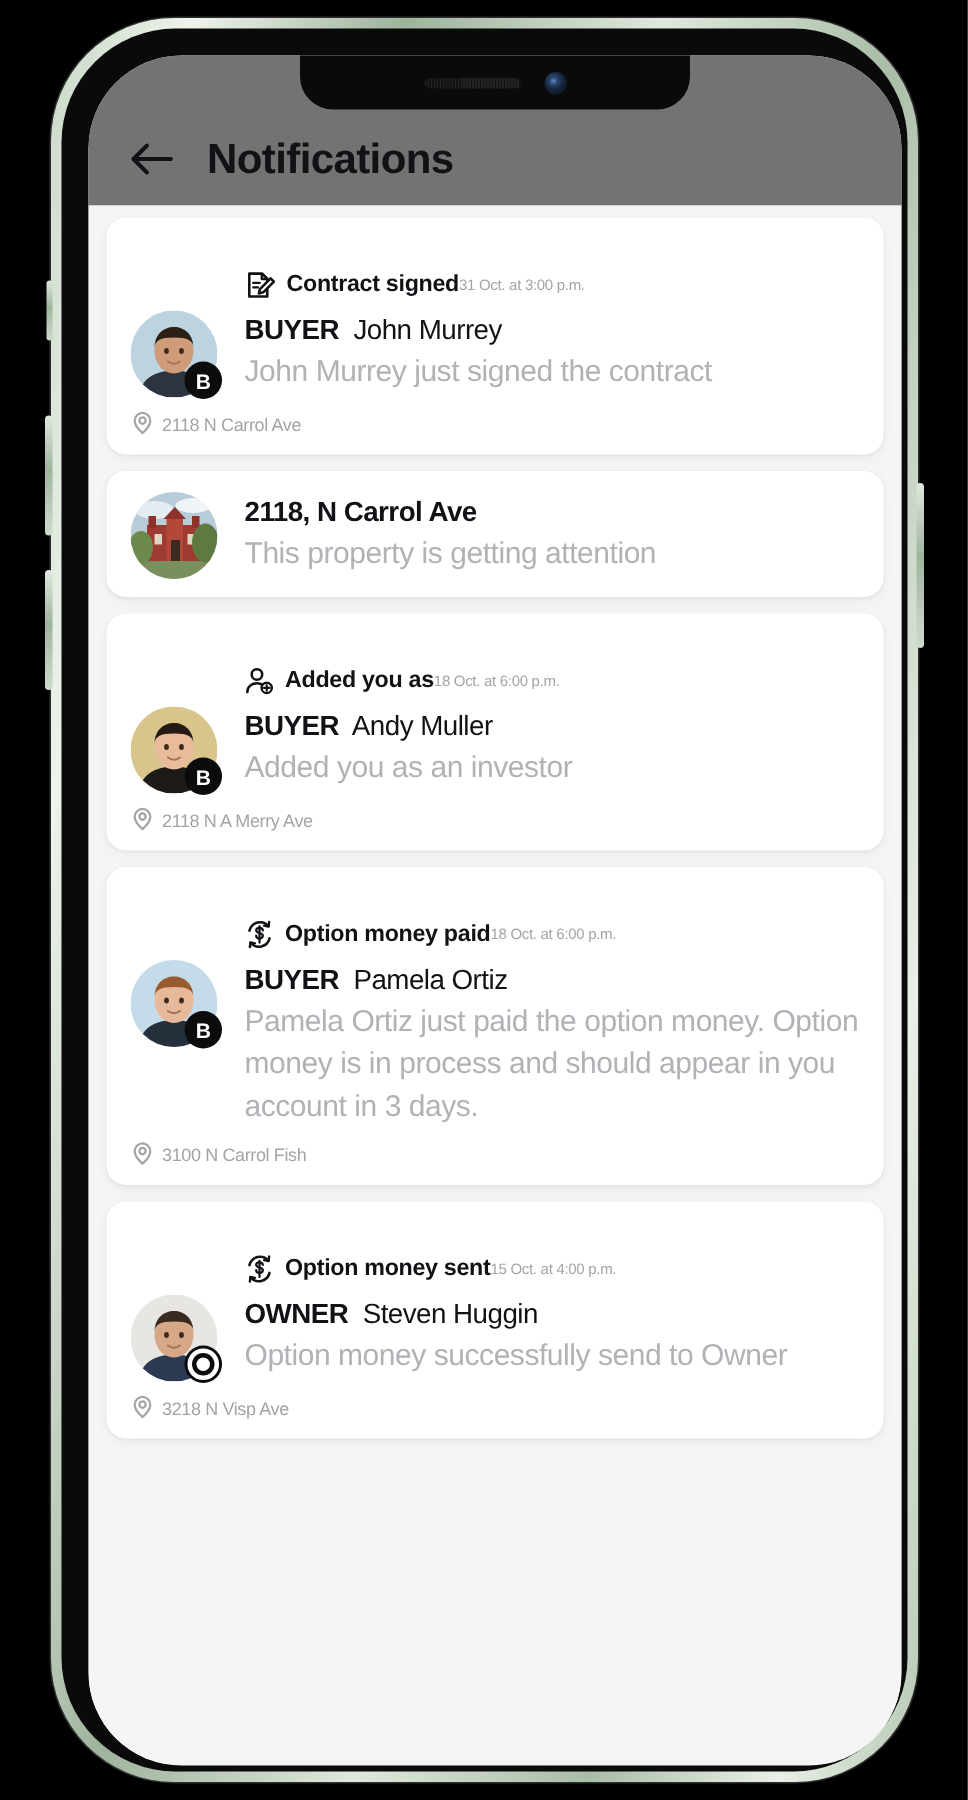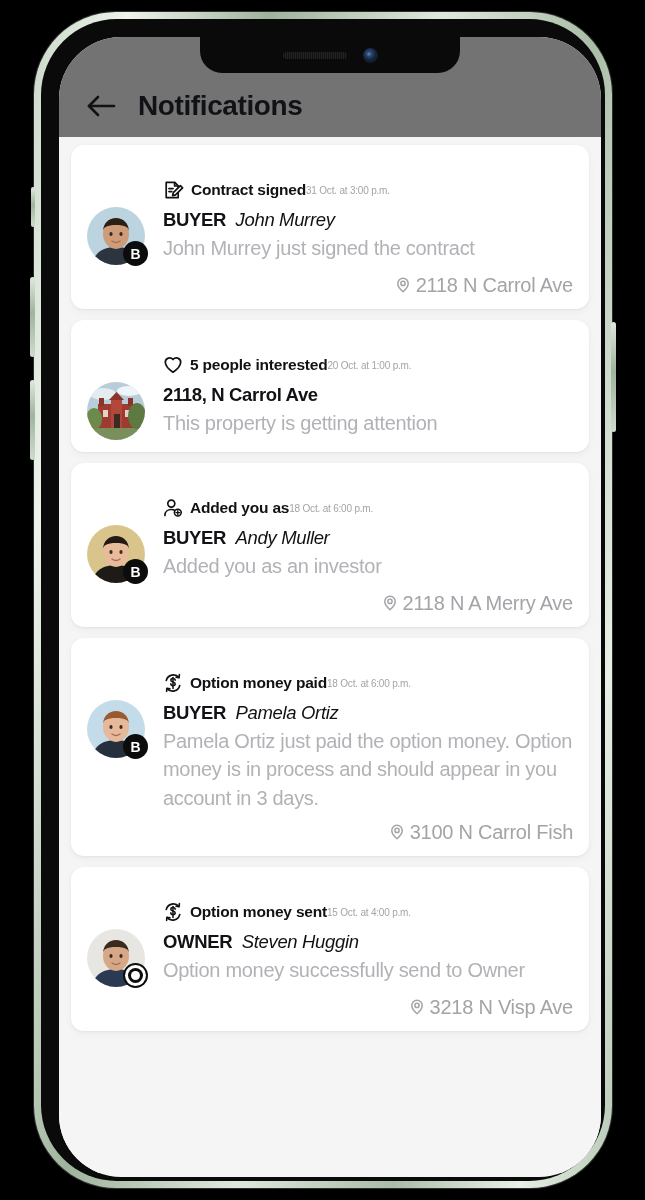--- a/index.html
+++ b/index.html
@@ -197,35 +197,34 @@
   .card-text { flex: 1 1 auto; min-width: 0; padding-top: 2px; }
 
   .name-line {
     font-size: 18.5px;
     color: #111215;
     letter-spacing: -0.35px;
     margin-bottom: 3px;
     white-space: nowrap;
   }
   .role-label { font-weight: bold; }
-  .person-name { font-weight: normal; font-style: italic; }
+  .person-name { font-weight: normal; }
 
   .card-message {
     font-size: 20px;
     color: #b0b2b6;
     letter-spacing: -0.3px;
     line-height: 1.42;
   }
 
   .card-location {
     display: flex;
     align-items: center;
-    justify-content: flex-end;
     gap: 5px;
-    font-size: 20px;
+    font-size: 12px;
     color: #a2a4a8;
     letter-spacing: -0.25px;
     margin-top: 9px;
   }
 
   .icon-svg { display: block; }
 </style>
 </head>
 <body>
 
@@ -290,29 +289,20 @@
             </div>
             <div class="card-location">
               <svg class="icon-svg" width="16" height="17" viewBox="0 0 16 17" fill="none">
                 <path d="M8 1.3c-2.9 0-5.2 2.3-5.2 5.2 0 3.8 5.2 8.2 5.2 8.2s5.2-4.4 5.2-8.2c0-2.9-2.3-5.2-5.2-5.2z" stroke="#a2a4a8" stroke-width="1.5" stroke-linejoin="round"></path>
                 <circle cx="8" cy="6.4" r="2.1" stroke="#a2a4a8" stroke-width="1.5"></circle>
               </svg>
               <span>2118 N Carrol Ave</span>
             </div>
           </div>
           <div class="notif-card">
-            <div class="card-top-row">
-              <div class="card-type">
-                <svg class="icon-svg" width="20" height="20" viewBox="0 0 20 20" fill="none">
-                  <path d="M10 17.2S2.3 12.3 2.3 7.1A4.3 4.3 0 0 1 10 4.6a4.3 4.3 0 0 1 7.7 2.5c0 5.2-7.7 10.1-7.7 10.1z" stroke="#111215" stroke-width="1.7" stroke-linejoin="round"></path>
-                </svg>
-                <span>5 people interested</span>
-              </div>
-              <div class="card-time">20 Oct. at 1:00 p.m.</div>
-            </div>
             <div class="card-body">
               <div class="avatar-wrap">
                 <div class="avatar">
                   <svg viewBox="0 0 58 58">
                     <rect width="58" height="58" fill="#b9ccd9"></rect>
                     <ellipse cx="16" cy="12" rx="13" ry="6" fill="#e3ecf1"></ellipse>
                     <ellipse cx="42" cy="9" rx="12" ry="5" fill="#eef4f7"></ellipse>
                     <rect y="44" width="58" height="14" fill="#7b8f5c"></rect>
                     <rect x="11" y="22" width="36" height="24" fill="#9e3b30"></rect>
                     <rect x="24" y="17" width="11" height="29" fill="#b2483a"></rect>

